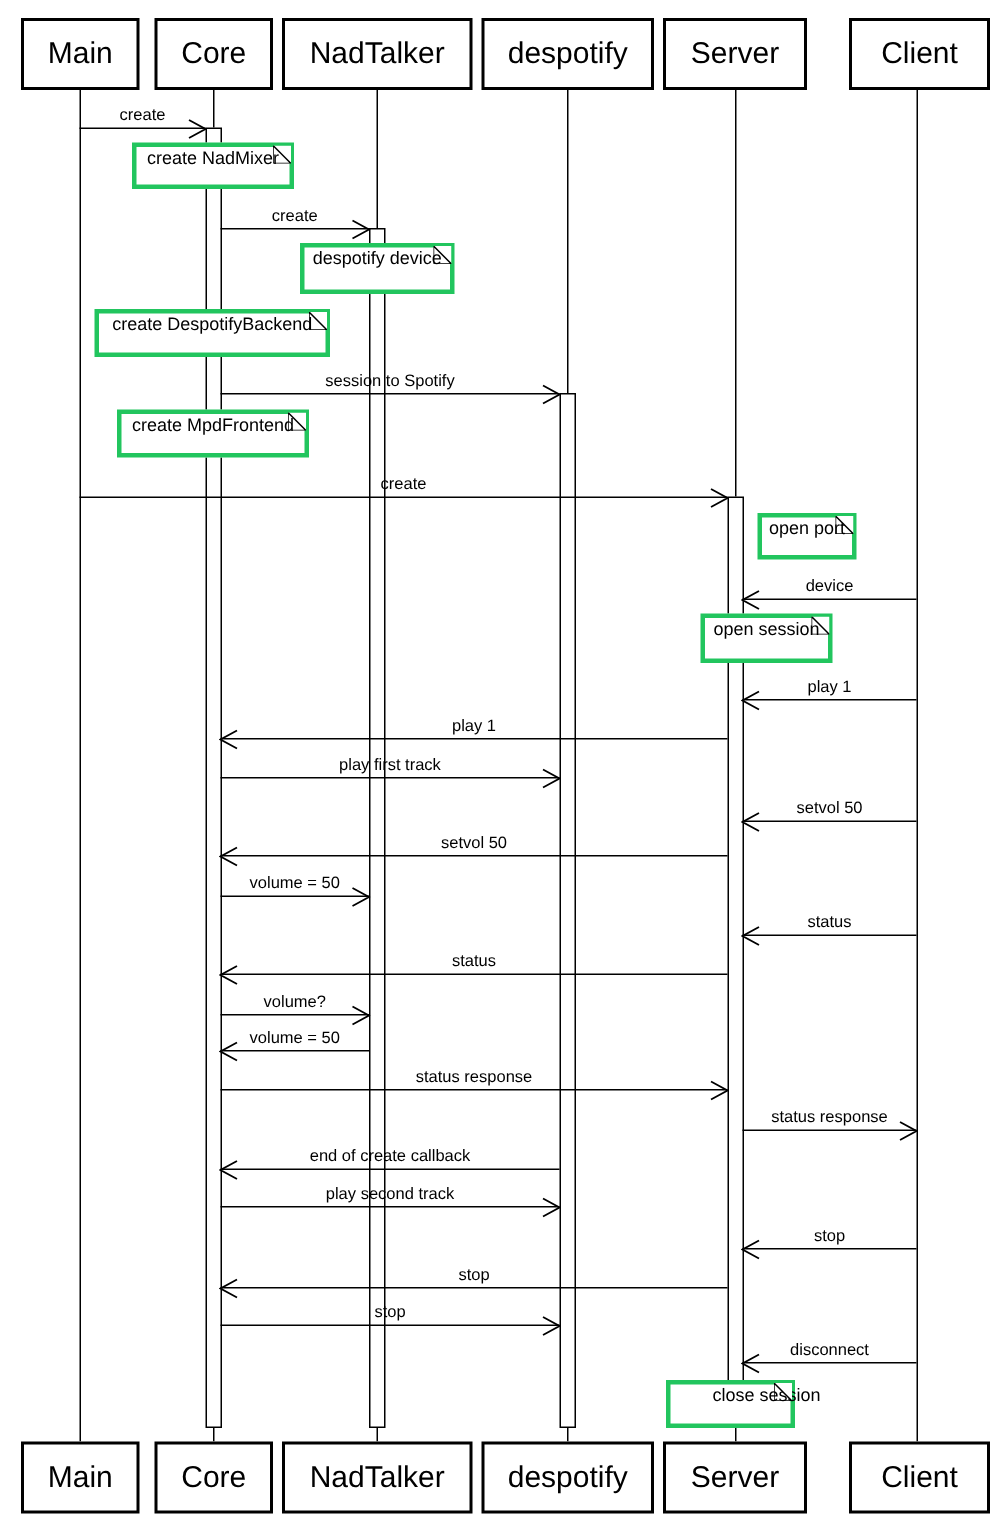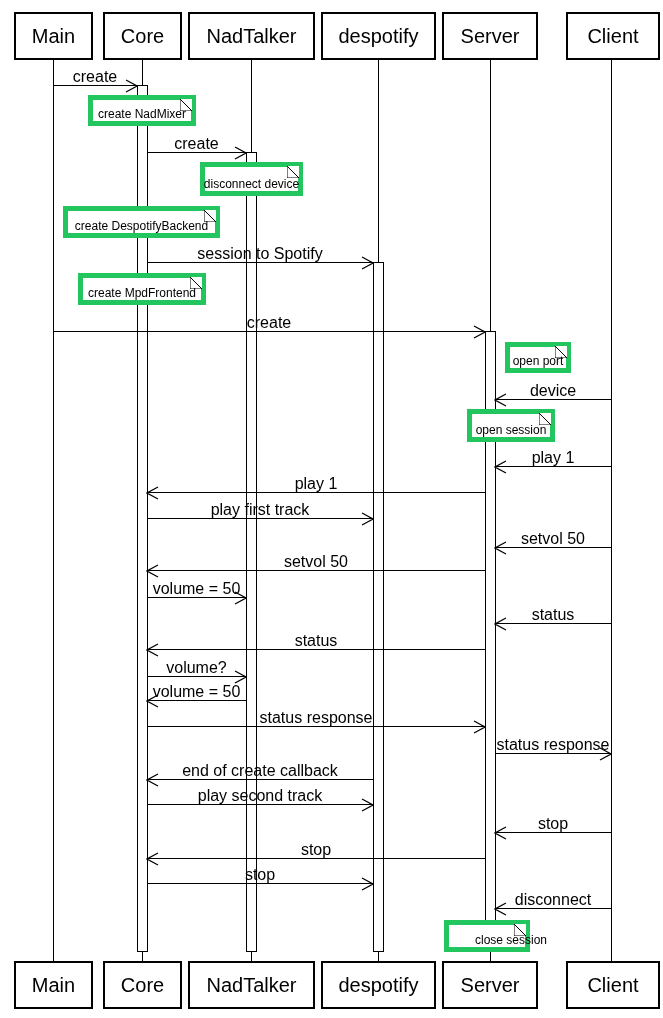--- a/index.html
+++ b/index.html
@@ -21,30 +21,30 @@
     position:absolute; box-sizing:border-box; width:11px;
     border:1px solid #000; background:#fff; z-index:2;
   }
   .message { position:absolute; height:17px; z-index:3; }
   .msg-line {
     position:absolute; left:0; right:0; bottom:0; height:0;
     border-top:1px solid #000;
   }
   .msg-label {
     position:absolute; left:0; right:0; bottom:3px;
-    text-align:center; font-size:16px; line-height:12px;
+    text-align:center; font-size:11px; line-height:12px;
     white-space:nowrap;
   }
   .arrowhead { position:absolute; top:10px; }
   .arrowhead.to-right { right:-1px; }
   .arrowhead.to-left  { left:-1px; }
   .note {
     position:absolute; box-sizing:border-box;
-    border:5px solid #22c55e; background:#fff;
-    display:flex; align-items:flex-end; justify-content:center;
+    border:3px solid #22c55e; background:#fff;
+    display:flex; align-items:flex-start; justify-content:center;
     font-size:12px; white-space:nowrap; z-index:4;
   }
   .note-fold { position:absolute; top:-1px; right:-1px; }
 </style>
 </head>
 <body>
 
 <div id="stage">
     <div class="lifeline" style="left: 53px; top: 60px; height: 901px;"></div>
     <div class="lifeline" style="left: 142px; top: 60px; height: 901px;"></div>
@@ -218,21 +218,21 @@
       </svg>
     </div>
     <div class="note" style="left: 88px; top: 95px; width: 108px; height: 31px;">
       <div class="note-text">create NadMixer</div>
       <svg width="12" height="12" class="note-fold">
         <polygon points="0,0 12,0 12,12" fill="#ffffff"></polygon>
         <path d="M0,0 L12,12 M0,0 L0,12 L12,12" fill="none" stroke="#000000" stroke-width="1"></path>
       </svg>
     </div>
     <div class="note" style="left: 200px; top: 162px; width: 103px; height: 34px;">
-      <div class="note-text">disconnect device</div>
+      <div class="note-text">despotify device</div>
       <svg width="12" height="12" class="note-fold">
         <polygon points="0,0 12,0 12,12" fill="#ffffff"></polygon>
         <path d="M0,0 L12,12 M0,0 L0,12 L12,12" fill="none" stroke="#000000" stroke-width="1"></path>
       </svg>
     </div>
     <div class="note" style="left: 63px; top: 206px; width: 157px; height: 32px;">
       <div class="note-text">create DespotifyBackend</div>
       <svg width="12" height="12" class="note-fold">
         <polygon points="0,0 12,0 12,12" fill="#ffffff"></polygon>
         <path d="M0,0 L12,12 M0,0 L0,12 L12,12" fill="none" stroke="#000000" stroke-width="1"></path>

